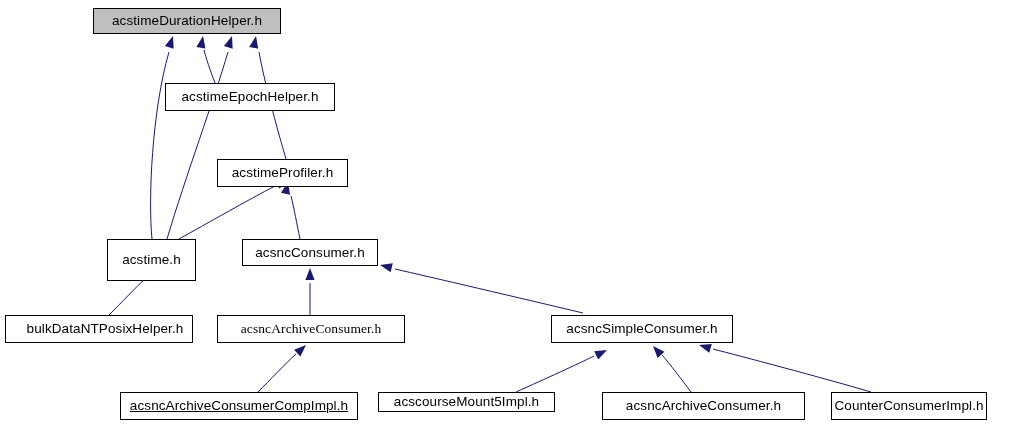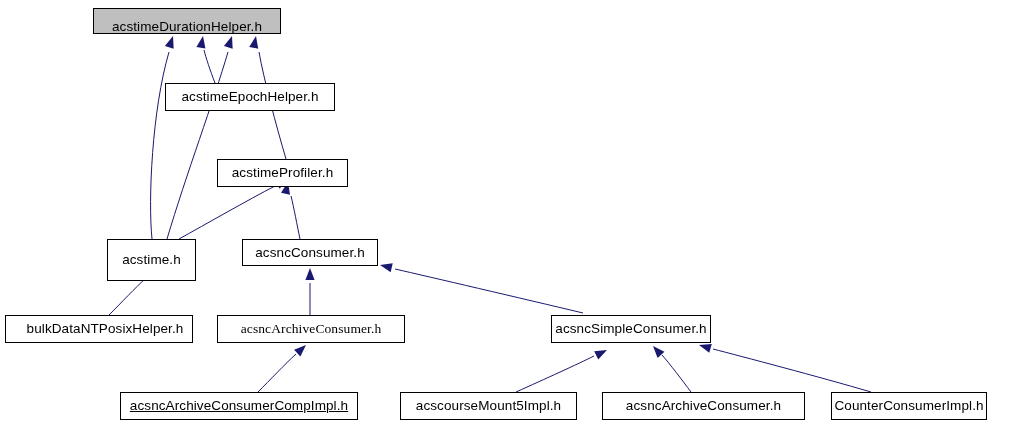--- a/index.html
+++ b/index.html
@@ -74,48 +74,48 @@
       <polygon points="0,0 -12,4.6 -12,-4.6" fill="#191970" transform="translate(306,345) rotate(-43)"></polygon>
       <path d="M 516,392 C 545,379 578,364 594,356" fill="none" stroke="#191970" stroke-width="1"></path>
       <polygon points="0,0 -12,4.6 -12,-4.6" fill="#191970" transform="translate(607,350) rotate(-26)"></polygon>
       <path d="M 691,392 C 682,380 670,364 662,355" fill="none" stroke="#191970" stroke-width="1"></path>
       <polygon points="0,0 -12,4.6 -12,-4.6" fill="#191970" transform="translate(653,346) rotate(-132)"></polygon>
       <path d="M 871,392 C 820,377 740,356 713,349" fill="none" stroke="#191970" stroke-width="1"></path>
       <polygon points="0,0 -12,4.6 -12,-4.6" fill="#191970" transform="translate(699,345) rotate(-164)"></polygon>
     </svg>
 
   <div id="node-layer">
-      <div class="node root" style="left: 93px; top: 8px; width: 188px; height: 26px; align-items: flex-end;">
+      <div class="node root" style="left: 93px; top: 8px; width: 188px; height: 26px;">
         <span class="node-label">acstimeDurationHelper.h</span>
       </div>
       <div class="node" style="left: 165px; top: 83px; width: 170px; height: 28px;">
         <span class="node-label">acstimeEpochHelper.h</span>
       </div>
       <div class="node" style="left: 217px; top: 159px; width: 131px; height: 28px;">
         <span class="node-label">acstimeProfiler.h</span>
       </div>
       <div class="node" style="left: 107px; top: 239px; width: 89px; height: 42px;">
         <span class="node-label">acstime.h</span>
       </div>
       <div class="node" style="left: 242px; top: 239px; width: 136px; height: 27px;">
         <span class="node-label">acsncConsumer.h</span>
       </div>
       <div class="node" style="left: 5px; top: 315px; width: 188px; height: 28px; padding-left: 12px;">
         <span class="node-label">bulkDataNTPosixHelper.h</span>
       </div>
       <div class="node" style="left: 217px; top: 315px; width: 188px; height: 28px; font-family: Liberation Serif, serif;">
         <span class="node-label">acsncArchiveConsumer.h</span>
       </div>
-      <div class="node" style="left: 551px; top: 315px; width: 160px; height: 28px;">
+      <div class="node" style="left: 551px; top: 315px; width: 182px; height: 28px;">
         <span class="node-label">acsncSimpleConsumer.h</span>
       </div>
       <div class="node" style="left: 120px; top: 392px; width: 238px; height: 28px; text-decoration: underline;">
         <span class="node-label">acsncArchiveConsumerCompImpl.h</span>
       </div>
-      <div class="node" style="left: 400px; top: 392px; width: 177px; height: 28px;">
+      <div class="node" style="left: 378px; top: 392px; width: 177px; height: 20px;">
         <span class="node-label">acscourseMount5Impl.h</span>
       </div>
       <div class="node" style="left: 602px; top: 392px; width: 203px; height: 28px;">
         <span class="node-label">acsncArchiveConsumer.h</span>
       </div>
       <div class="node" style="left: 831px; top: 392px; width: 156px; height: 28px;">
         <span class="node-label">CounterConsumerImpl.h</span>
       </div>
     </div>
 

